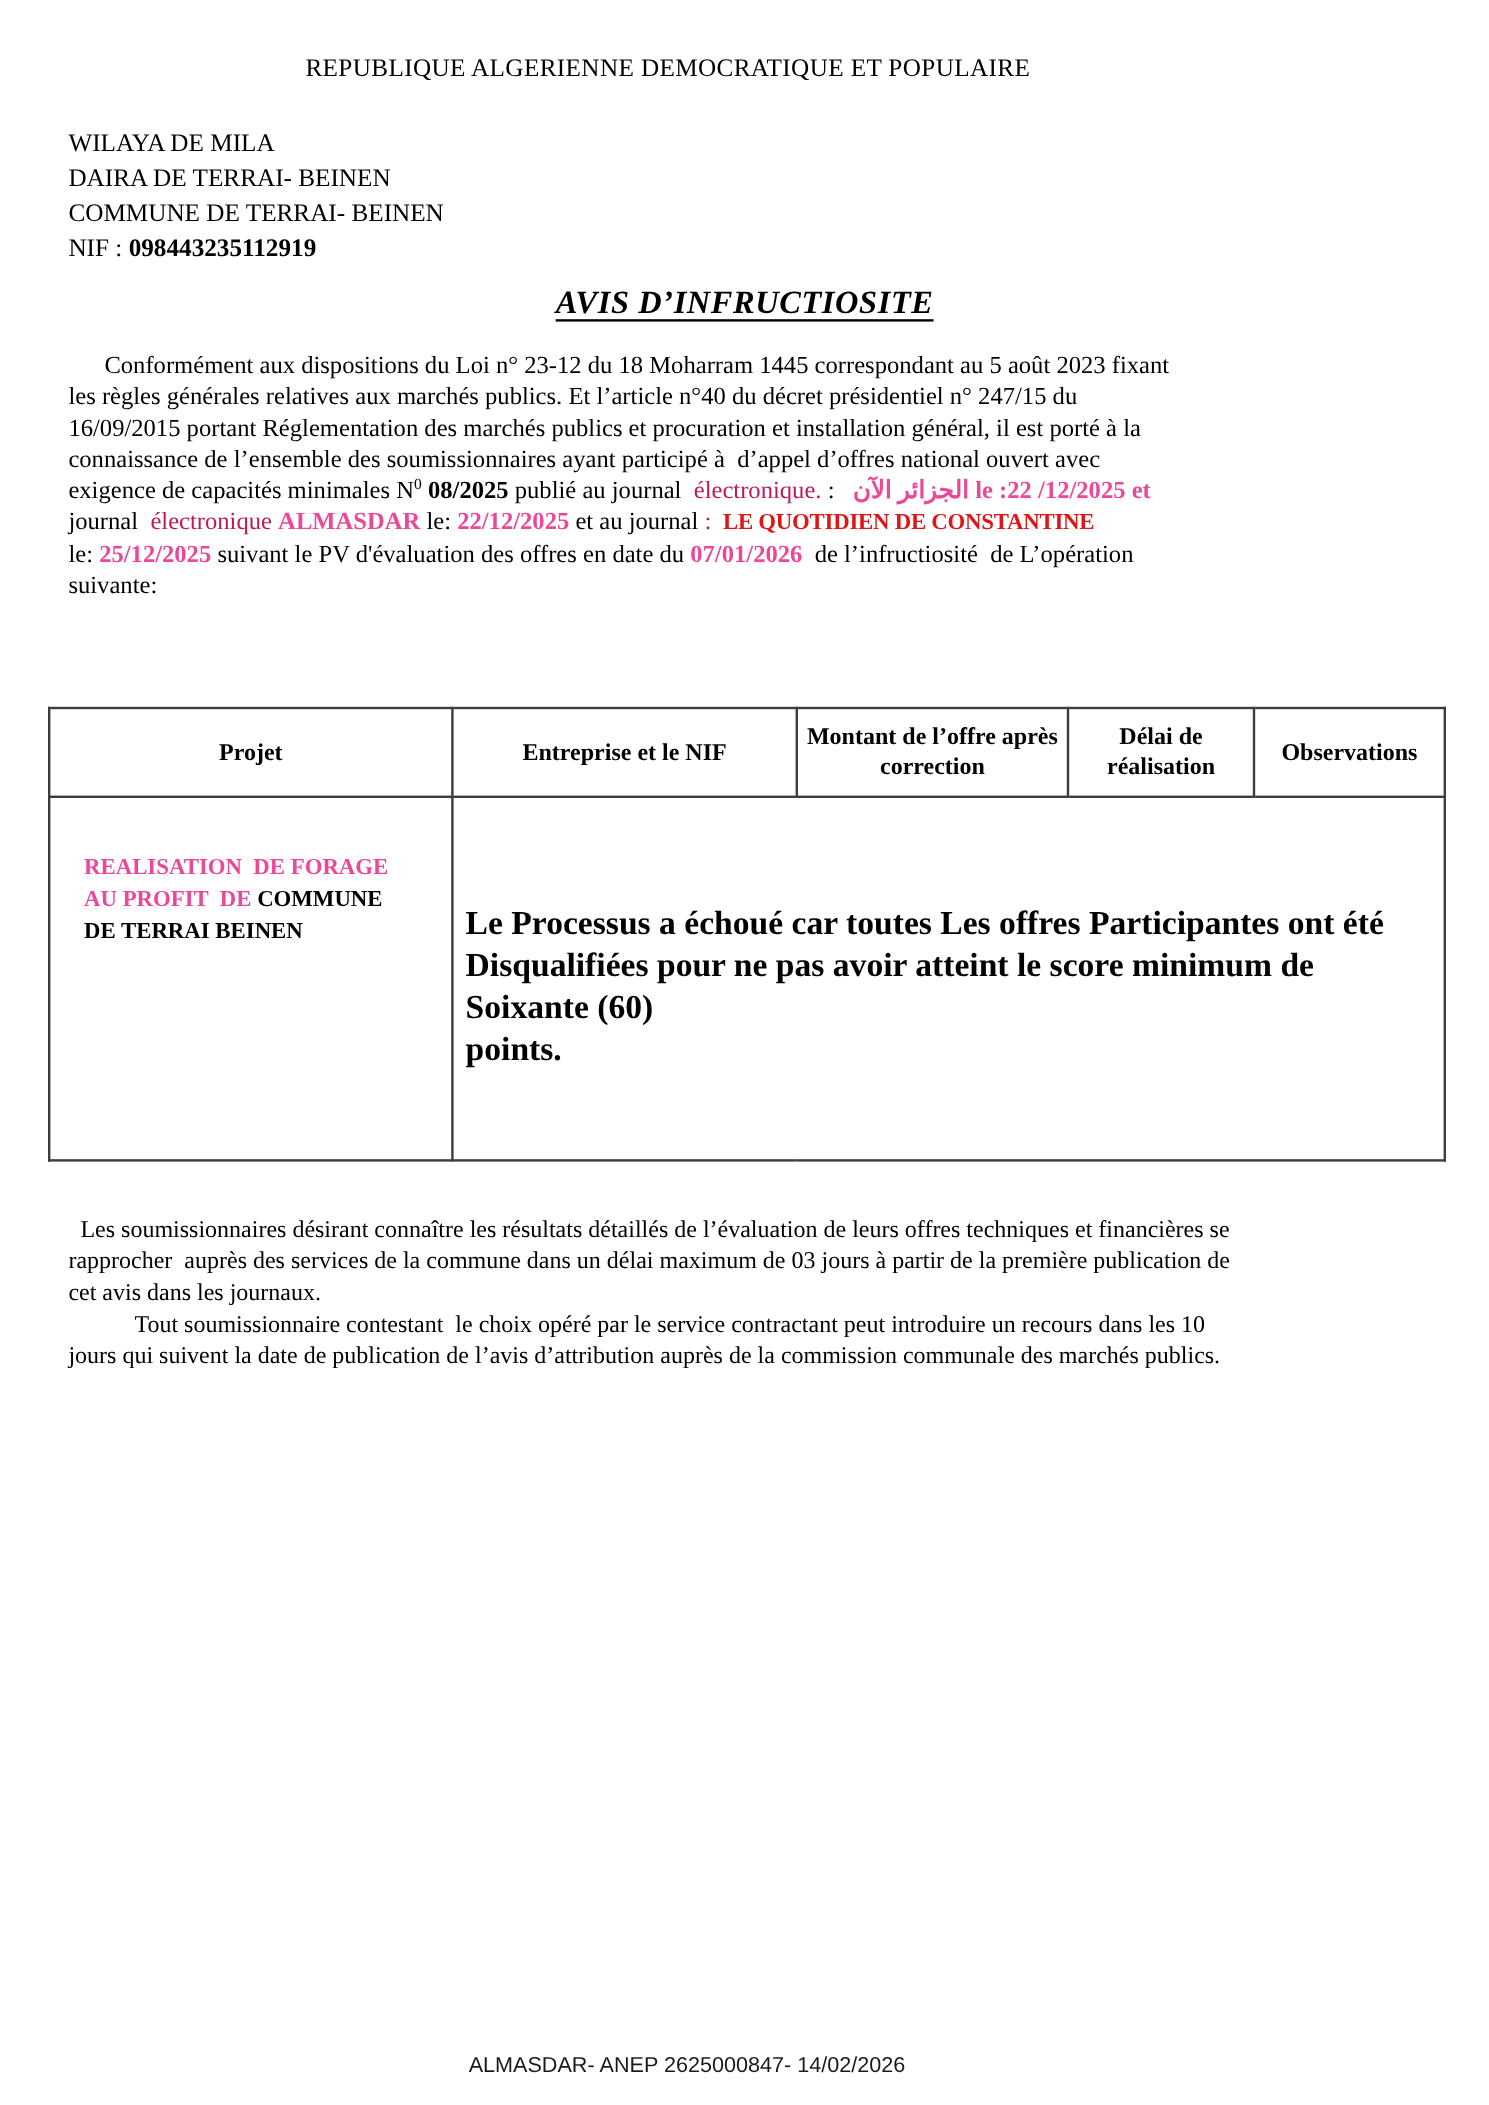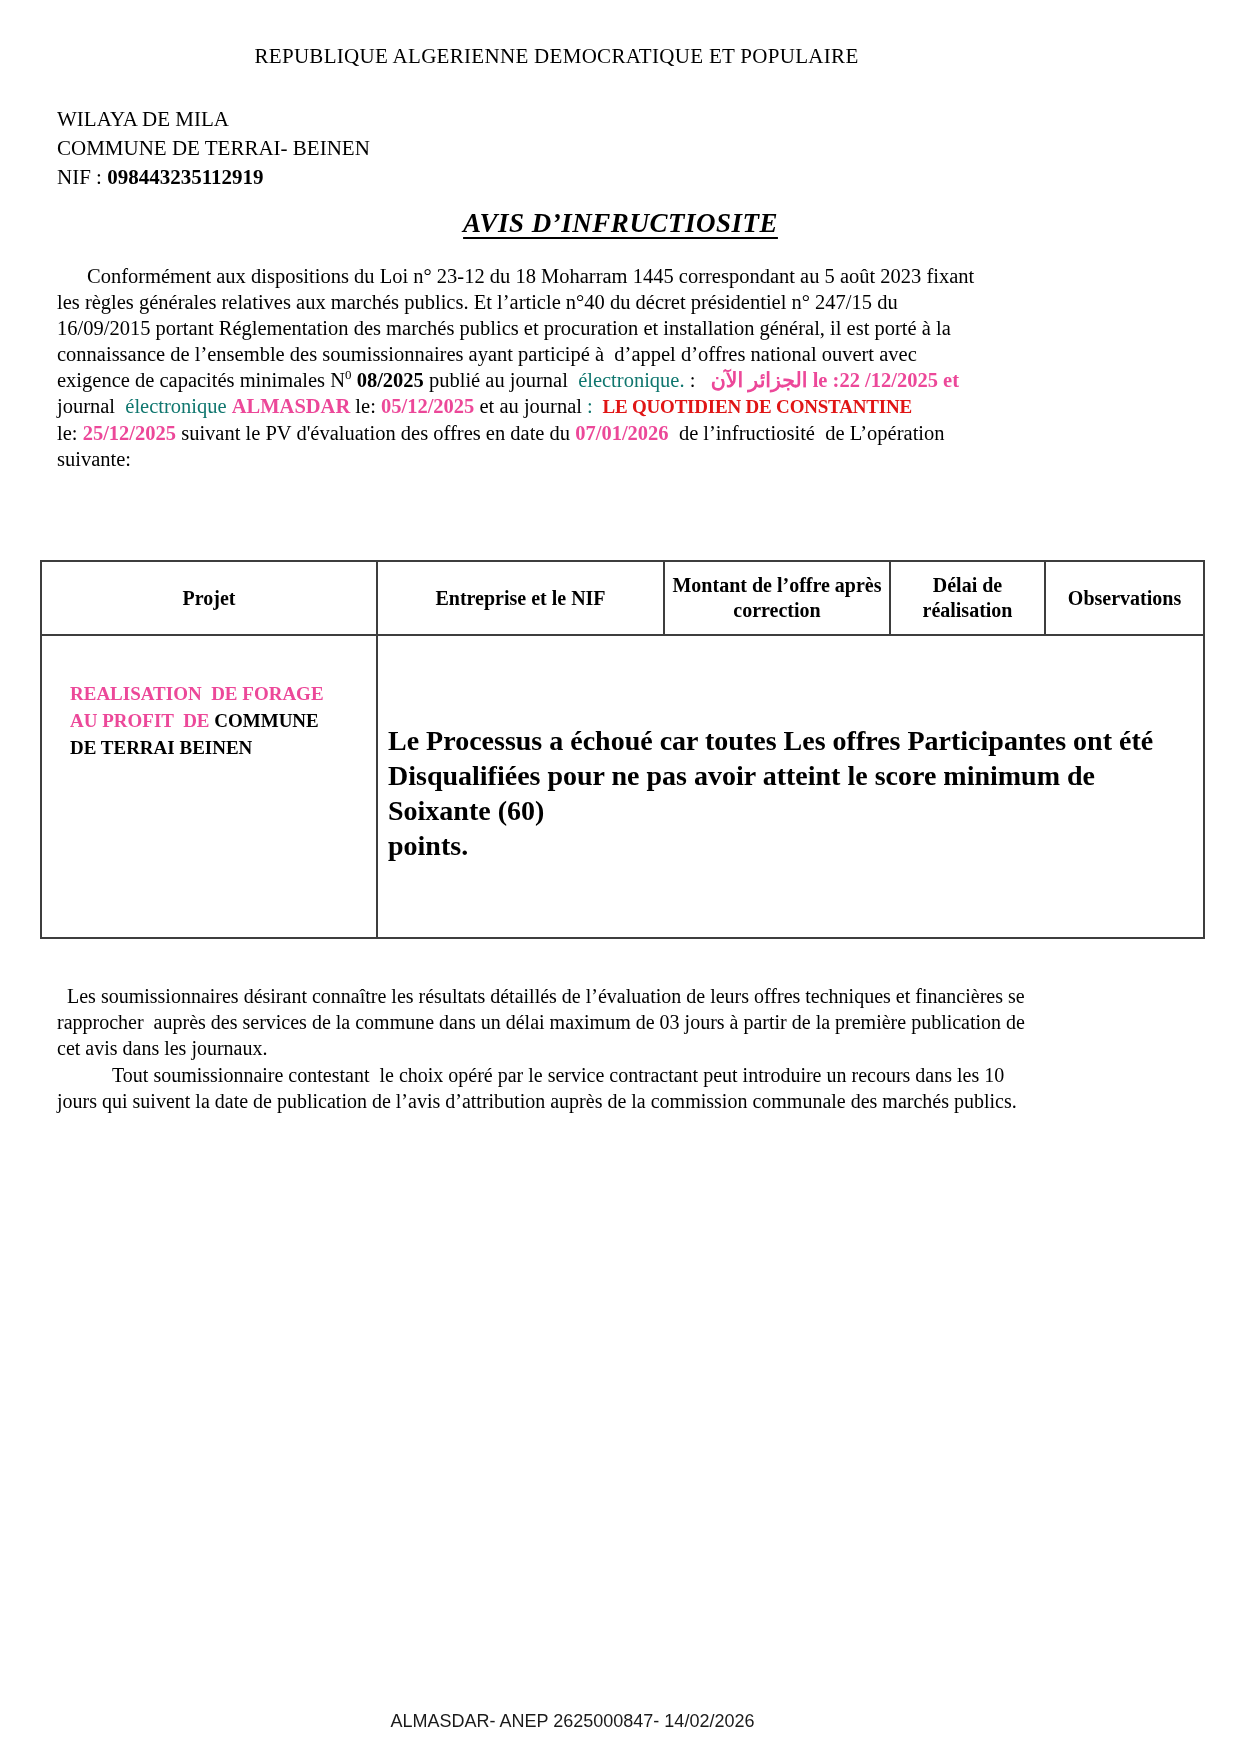--- a/index.html
+++ b/index.html
@@ -9,21 +9,21 @@
   }
   .republic{padding-top:44px;text-align:center;padding-right:128px;font-size:21px;letter-spacing:.3px;}
   .org{margin:36px 0 0 57px;font-size:21px;line-height:29px;}
   .org .nif-b{font-weight:bold;}
   .doc-title{margin-top:16px;text-align:center;font-size:27px;font-weight:bold;font-style:italic;}
   .doc-title .tt{text-decoration:underline;text-decoration-thickness:2px;text-underline-offset:5px;letter-spacing:.5px;}
   .intro{
     margin:24px 44px 0 57px;font-size:20.5px;line-height:26px;
     white-space:pre-wrap;text-indent:30px;
   }
-  .r{color:#0f766e;font-family:Liberation Serif, serif;}
+  .r{color:#be185d;font-family:Liberation Serif, serif;}
   .b{font-weight:bold;}
   .rb{color:#ec4899;font-weight:bold;}
   .rbs{color:#e01515;font-weight:bold;font-size:19px;letter-spacing:-.2px;text-align:center;}
   .sup{vertical-align:super;font-size:13px;line-height:0;}
   table.results{
     border-collapse:collapse;table-layout:fixed;
     margin:88px 0 0 40px;width:1163px;
   }
   table.results th,table.results td{border:2px solid #3d3d3d;}
   table.results th{
@@ -49,34 +49,35 @@
 </style>
 </head>
 <body>
 
 <div class="page">
 
   <div class="republic">REPUBLIQUE ALGERIENNE DEMOCRATIQUE ET POPULAIRE</div>
 
   <div class="org">
     <div>WILAYA DE MILA</div>
+    <div>DAIRA DE TERRAI- BEINEN</div>
     <div>COMMUNE DE TERRAI- BEINEN</div>
     <div><span>NIF : </span><span class="nif-b">098443235112919</span></div>
   </div>
 
   <div class="doc-title">
     <span class="tt">AVIS D’INFRUCTIOSITE</span>
   </div>
 
   <div class="intro"><span>Conformément aux dispositions du Loi n° 23-12 du 18 Moharram 1445 correspondant au 5 août 2023 fixant
 les règles générales relatives aux marchés publics. Et l’article n°40 du décret présidentiel n° 247/15 du
 16/09/2015 portant Réglementation des marchés publics et procuration et installation général, il est porté à la
 connaissance de l’ensemble des soumissionnaires ayant participé à  d’appel d’offres national ouvert avec
 exigence de capacités minimales N</span><span class="sup">0</span><span> </span><span class="b">08/2025</span><span> publié au journal </span><span class="r"> électronique. </span><span>: </span><span class="rb">  الجزائر الآن le :22 /12/2025 et</span><span>
-journal </span><span class="r"> électronique </span><span class="rb">ALMASDAR</span><span> le: </span><span class="rb">05/12/2025</span><span> et au journal </span><span class="r">: </span><span class="rbs"> LE QUOTIDIEN DE CONSTANTINE</span><span>
+journal </span><span class="r"> électronique </span><span class="rb">ALMASDAR</span><span> le: </span><span class="rb">22/12/2025</span><span> et au journal </span><span class="r">: </span><span class="rbs"> LE QUOTIDIEN DE CONSTANTINE</span><span>
 le: </span><span class="rb">25/12/2025</span><span> suivant le PV d'évaluation des offres en date du </span><span class="rb">07/01/2026</span><span>  de l’infructiosité  de L’opération
 suivante:</span></div>
 
   <table class="results">
     <colgroup>
       <col style="width:336px">
         <col style="width:287px">
         <col style="width:226px">
         <col style="width:155px">
         <col style="width:159px">

